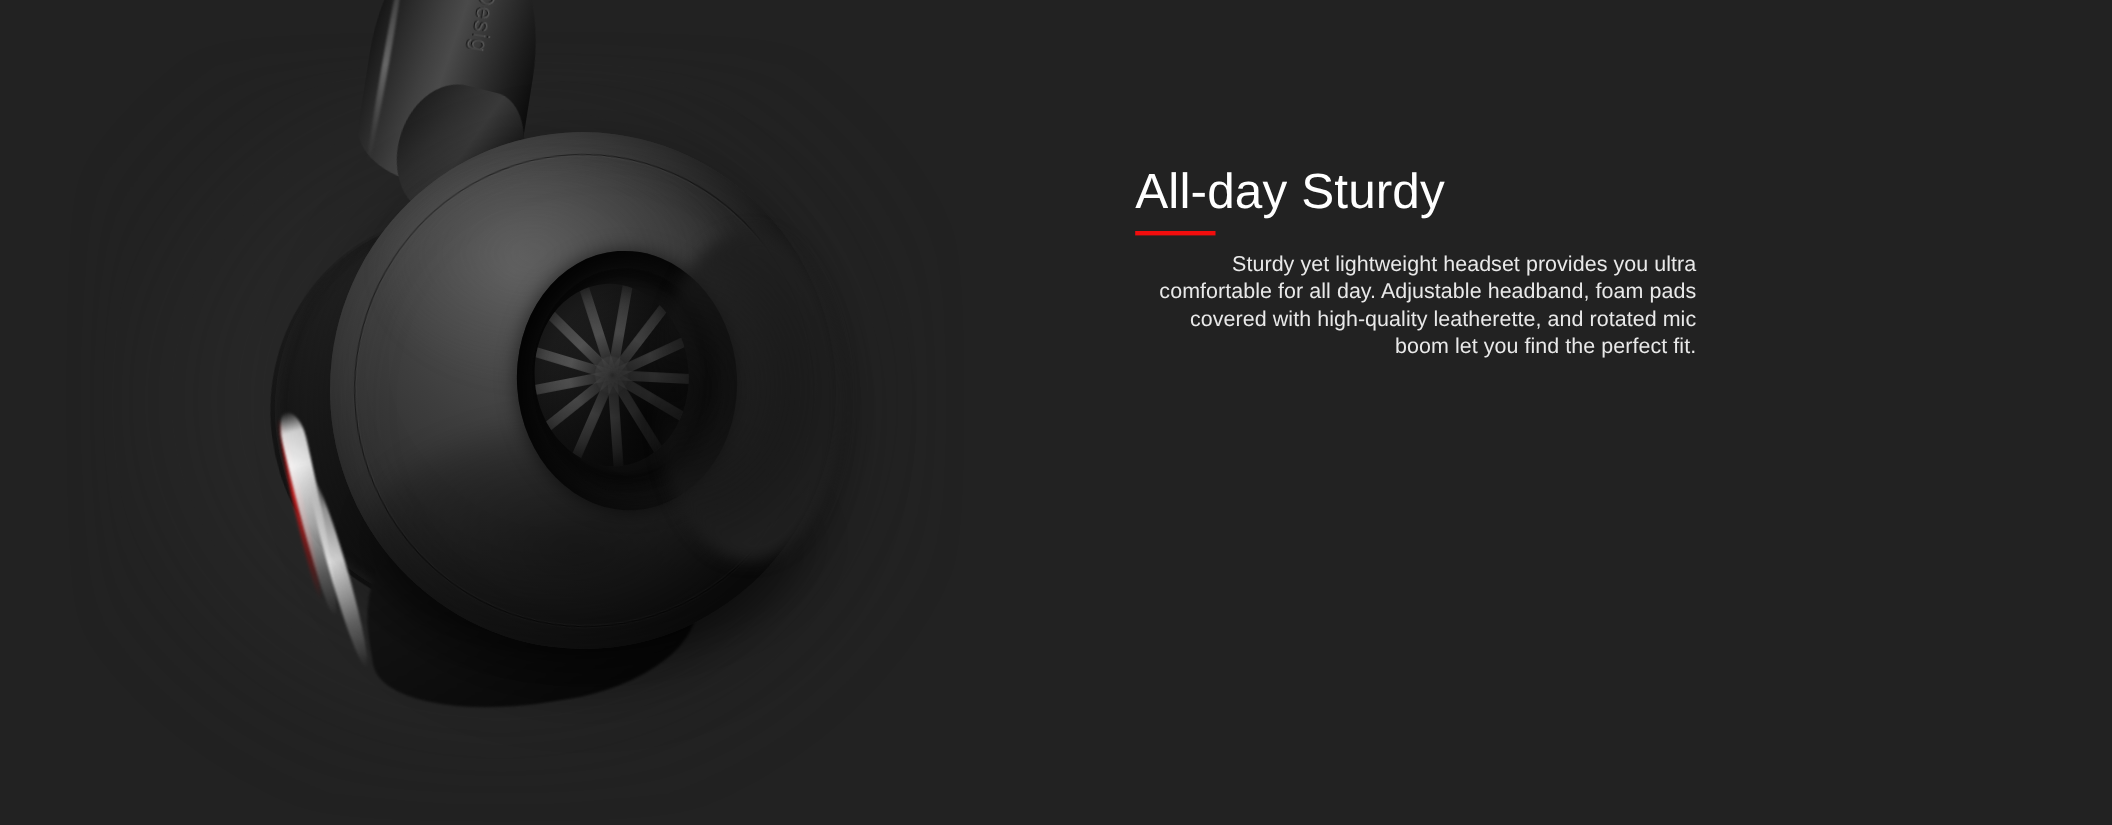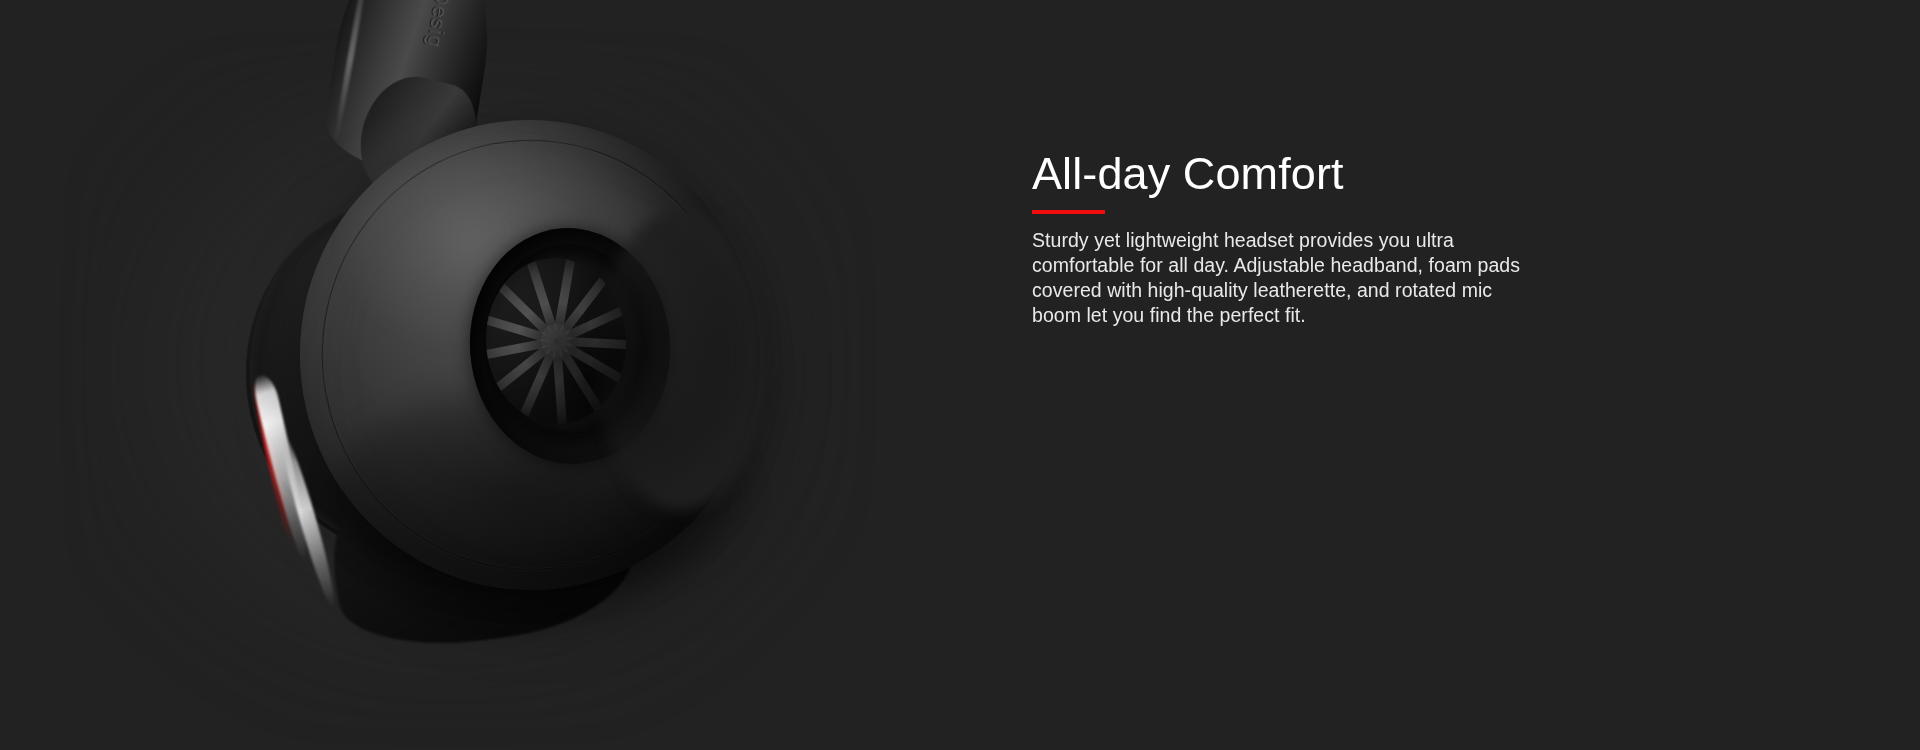--- a/index.html
+++ b/index.html
@@ -317,20 +317,21 @@
     margin-top:10px;
   }
   .copy-body {
     margin-top:14px;
     font-size:19.5px;
     line-height:25px;
     font-weight:400;
     color:#e9e9e9;
     max-width:510px;
     letter-spacing:.05px;
+    text-align:right;
   }
 </style>
 </head>
 <body>
 
 <div class="banner">
 
   <div class="photo-stage">
     <div class="amb-glow"></div>
 
@@ -371,18 +372,18 @@
         <div class="spoke" style="transform: rotate(276.923deg);"></div>
         <div class="spoke" style="transform: rotate(304.615deg);"></div>
         <div class="spoke" style="transform: rotate(332.308deg);"></div>
       </div>
     <div class="grille-shadow"></div>
 
     <div class="cushion-overlap"></div>
   </div>
 
   <div class="copy">
-    <h2 class="copy-heading">All-day Comfort</h2>
+    <h2 class="copy-heading">All-day Sturdy</h2>
     <div class="rule"></div>
     <p class="copy-body">Sturdy yet lightweight headset provides you ultra comfortable for all day. Adjustable headband, foam pads covered with high-quality leatherette, and rotated mic boom let you find the perfect fit.</p>
   </div>
 
 </div>
 
 </body></html>

